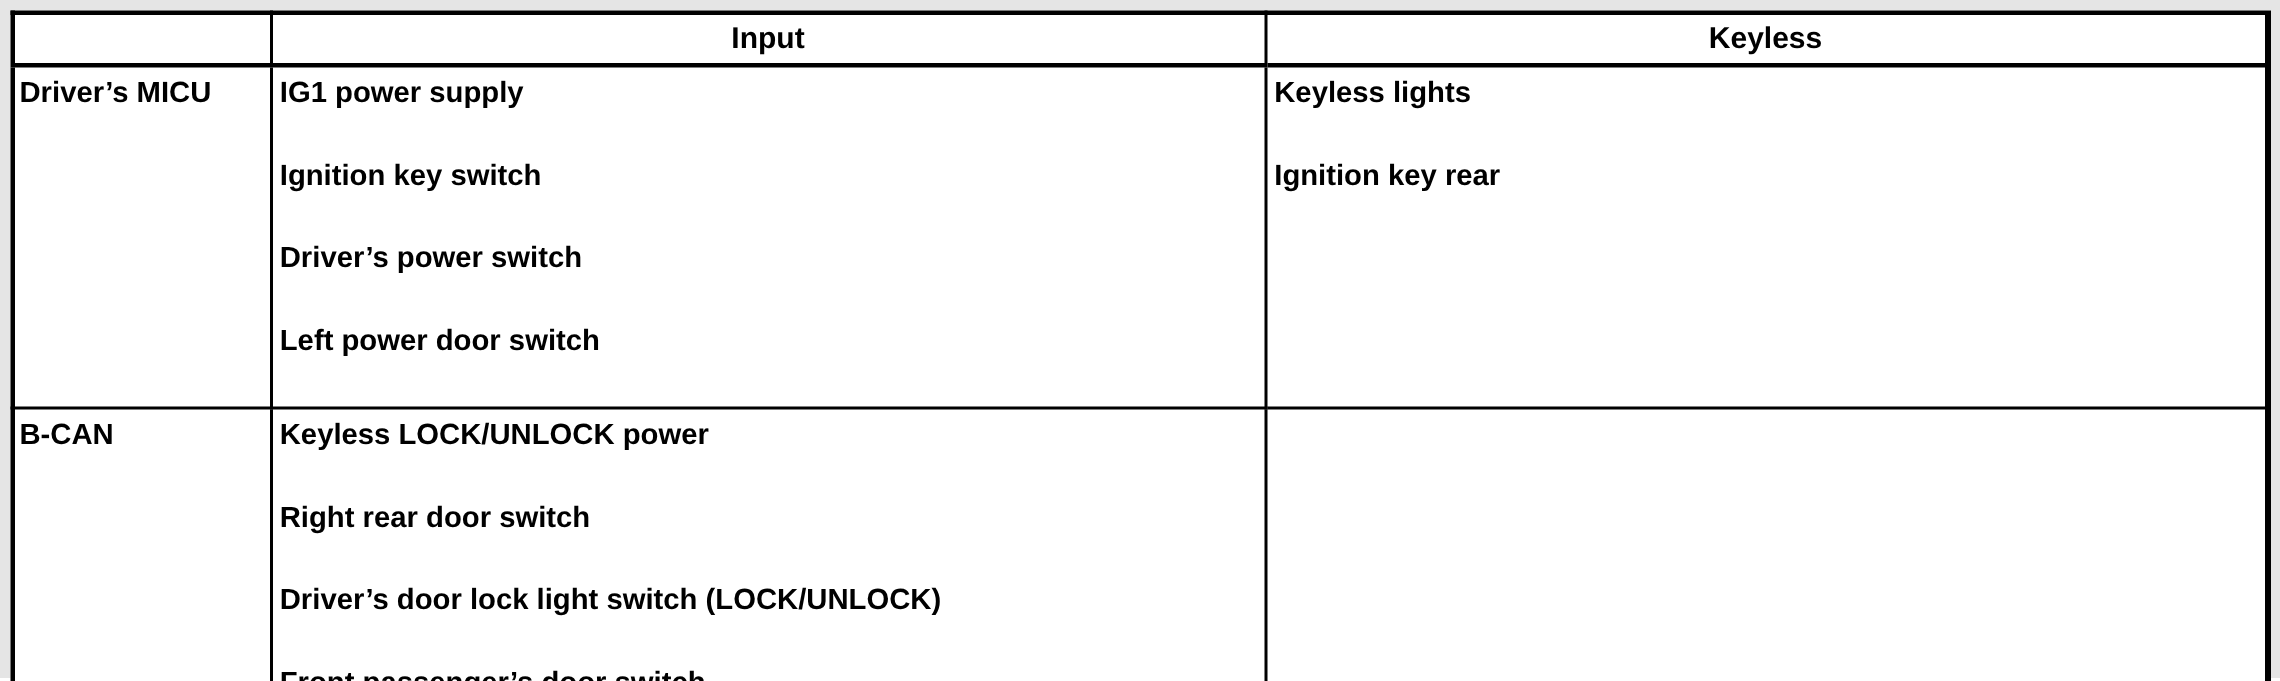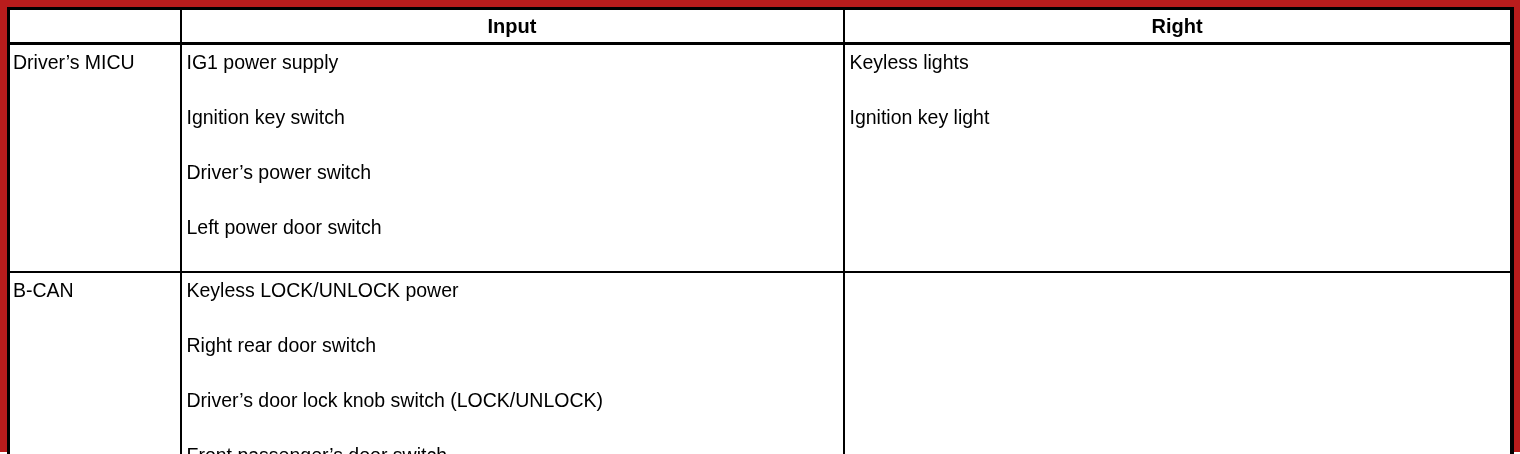--- a/index.html
+++ b/index.html
@@ -8,40 +8,41 @@
     background: #ffffff;
     width: 1520px;
     height: 454px;
     overflow: hidden;
     font-family: "Liberation Sans", "DejaVu Sans", sans-serif;
   }
   .page {
     position: relative;
     width: 1520px;
     height: 452px;
-    background: #b91c1c;
+    background: #e5e5e5;
   }
   table.io-table {
     position: absolute;
     left: 7px;
     top: 7px;
     border-collapse: collapse;
     table-layout: fixed;
     width: 1503px;
     background: #ffffff;
     color: #000000;
   }
   table.io-table { border: 3px solid #000000; border-right-width: 4px; border-bottom-width: 5px; }
   col.c1 { width: 172px; }
   col.c2 { width: 663px; }
   col.c3 { width: 668px; }
   th, td {
     border: 2px solid #000000;
     vertical-align: top;
     background: #ffffff;
+    font-weight: bold;
   }
   thead th {
     height: 32px;
     font-size: 20px;
     font-weight: bold;
     text-align: center;
     vertical-align: middle;
     border-bottom-width: 3px;
     padding: 0;
   }
@@ -66,42 +67,42 @@
   <table class="io-table">
     <colgroup>
       <col class="c1">
       <col class="c2">
       <col class="c3">
     </colgroup>
     <thead>
       <tr>
         <th></th>
         <th>Input</th>
-        <th>Right</th>
+        <th>Keyless</th>
       </tr>
     </thead>
     <tbody>
       <tr class="row-micu">
         <td class="src">Driver’s MICU</td>
         <td>
           <p>IG1 power supply</p>
           <p>Ignition key switch</p>
           <p>Driver’s power switch</p>
           <p>Left power door switch</p>
         </td>
         <td>
           <p>Keyless lights</p>
-          <p>Ignition key light</p>
+          <p>Ignition key rear</p>
         </td>
       </tr>
       <tr class="row-bcan">
         <td class="src">B-CAN</td>
         <td>
           <p>Keyless LOCK/UNLOCK power</p>
           <p>Right rear door switch</p>
-          <p>Driver’s door lock knob switch (LOCK/UNLOCK)</p>
+          <p>Driver’s door lock light switch (LOCK/UNLOCK)</p>
           <p>Front passenger’s door switch</p>
         </td>
         <td></td>
       </tr>
     </tbody>
   </table>
 </div>
 
 </body></html>

